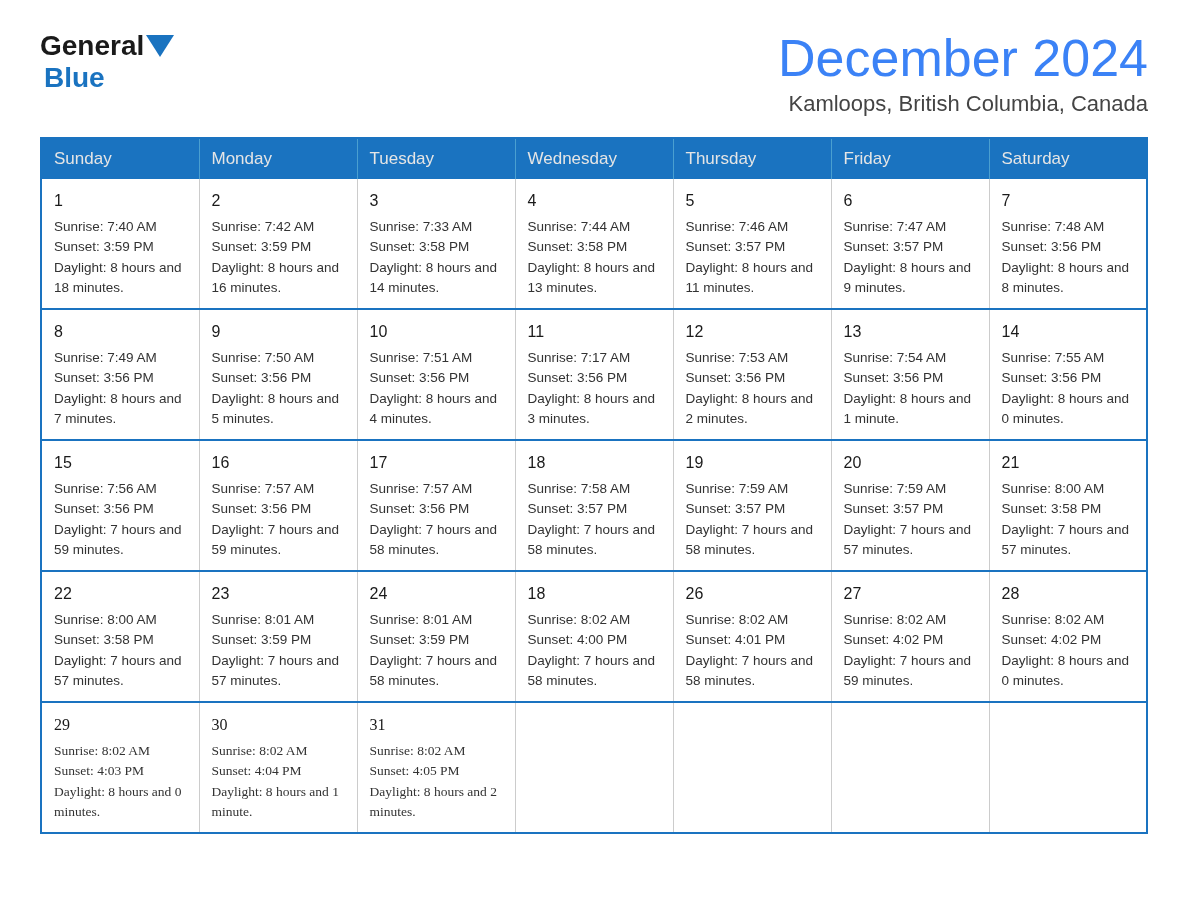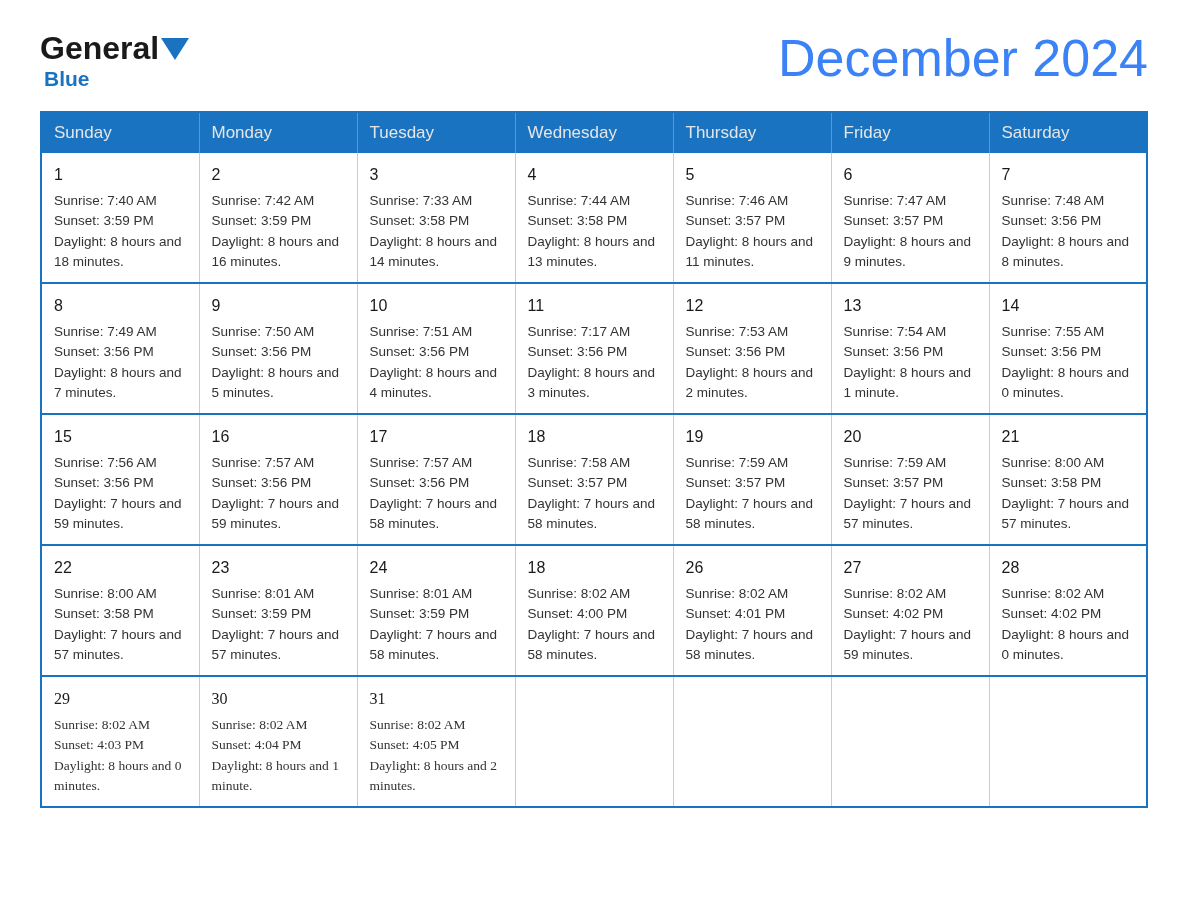--- a/index.html
+++ b/index.html
@@ -17,37 +17,37 @@
       margin-bottom: 20px;
     }
     .logo {
       display: flex;
       flex-direction: column;
       align-items: flex-start;
     }
     .logo-text {
       display: flex;
       align-items: center;
-      font-size: 32px;
+      font-size: 28px;
       font-weight: bold;
       color: #1a1a1a;
     }
     .logo-general { color: #1a1a1a; }
     .logo-triangle {
       width: 0;
       height: 0;
       border-left: 14px solid transparent;
       border-right: 14px solid transparent;
       border-top: 22px solid #1a73c0;
       margin: 0 2px;
       display: inline-block;
     }
     .logo-blue {
       color: #1a73c0;
-      font-size: 21px;
+      font-size: 28px;
       font-weight: bold;
     }
     .title-block {
       text-align: right;
     }
     .month-title {
       font-size: 52px;
       font-weight: 300;
       color: #3b82f6;
       line-height: 1.1;
@@ -103,20 +103,21 @@
     <div class="logo-text">
       <span class="logo-general">General</span>
       <span class="logo-triangle"></span>
     </div>
     <div style="margin-left:4px;">
       <span class="logo-blue">Blue</span>
     </div>
   </div>
   <div class="title-block">
     <div class="month-title">December 2024</div>
+    <div class="location">Kamloops, British Columbia, Canada</div>
   </div>
 </div>
 
 <table class="calendar">
   <thead>
     <tr>
     <th>Sunday</th>
         <th>Monday</th>
         <th>Tuesday</th>
         <th>Wednesday</th>

